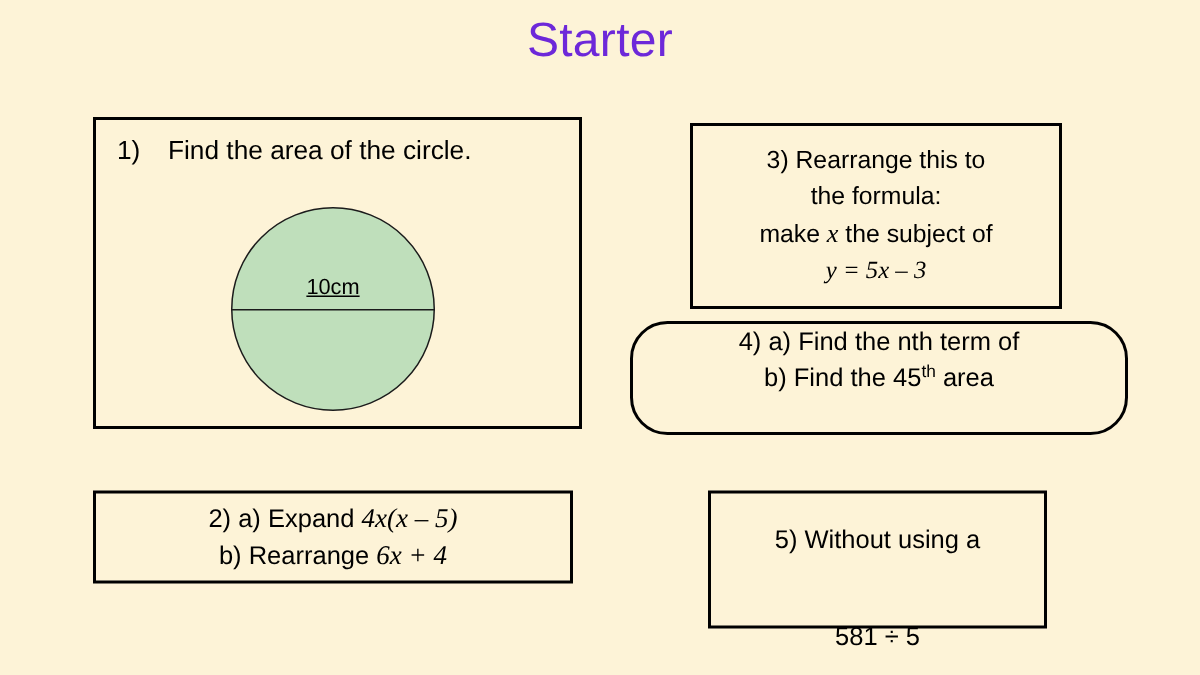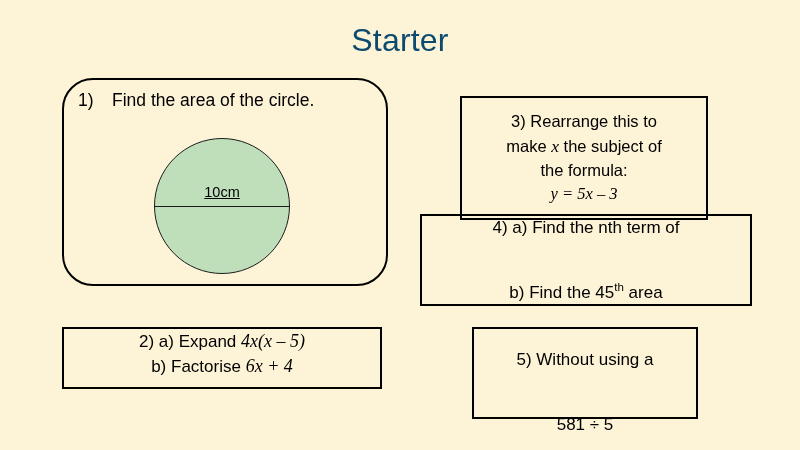--- a/index.html
+++ b/index.html
@@ -14,47 +14,46 @@
     color: #000000;
     overflow: hidden;
     position: relative;
   }
   .slide {
     position: absolute;
     inset: 0;
   }
   .title {
     position: absolute;
-    top: 22px;
+    top: 8px;
     left: 0;
     width: 800px;
     text-align: center;
     font-size: 32px;
     font-weight: 400;
     letter-spacing: 0.2px;
-    color: #0c4a6e;
+    color: #6d28d9;
   }
   .box {
     position: absolute;
     border: 2px solid #000000;
     background: transparent;
     box-sizing: border-box;
     display: flex;
     flex-direction: column;
     align-items: center;
     justify-content: flex-start;
   }
   
   #box1 {
     left: 62px;
     top: 78px;
     width: 326px;
     height: 208px;
     align-items: flex-start;
-    border-radius: 31px;
   }
   #box1 .q-line {
     margin: 10px 0 0 14px;
     font-size: 17.5px;
     white-space: nowrap;
   }
   #box1 .q-line .num {
     display: inline-block;
     width: 34px;
   }
@@ -89,46 +88,48 @@
     text-align: center;
     font-size: 14.5px;
     text-decoration: underline;
   }
   
   #box2 {
     left: 62px;
     top: 327px;
     width: 320px;
     height: 62px;
+    justify-content: center;
   }
   #box2 .line {
     font-size: 17px;
     line-height: 1.35;
     text-align: center;
   }
   
   #box3 {
     left: 460px;
-    top: 96px;
+    top: 82px;
     width: 248px;
     height: 124px;
     justify-content: center;
   }
   #box3 .line {
     font-size: 16.5px;
     line-height: 1.42;
     text-align: center;
   }
   
   #box4 {
     left: 420px;
     top: 214px;
     width: 332px;
-    height: 92px;
-    justify-content: space-between;
+    height: 76px;
+    justify-content: flex-start;
+    border-radius: 25px;
   }
   #box4 .line {
     font-size: 17px;
     line-height: 1.4;
     text-align: center;
   }
   
   #box5 {
     left: 472px;
     top: 327px;
@@ -168,30 +169,30 @@
       <div class="diameter"></div>
       <div class="diam-label">10cm</div>
     </div>
   </div>
 
   <div class="box" id="box2">
     <div class="line">
       <span>2) a) Expand </span><span class="mathvar">4x(x – 5)</span>
     </div>
     <div class="line">
-      <span>b) Factorise </span><span class="mathvar">6x + 4</span>
+      <span>b) Rearrange </span><span class="mathvar">6x + 4</span>
     </div>
   </div>
 
   <div class="box" id="box3">
     <div class="line">3) Rearrange this to</div>
+    <div class="line">the formula:</div>
     <div class="line">
       <span>make </span><span class="mathvar">x</span><span> the subject of</span>
     </div>
-    <div class="line">the formula:</div>
     <div class="line mathvar">y = 5x – 3</div>
   </div>
 
   <div class="box" id="box4">
     <div class="line">4) a) Find the nth term of</div>
     <div class="line">
       <span>b) Find the 45</span><sup>th</sup><span> area</span>
     </div>
   </div>
 

